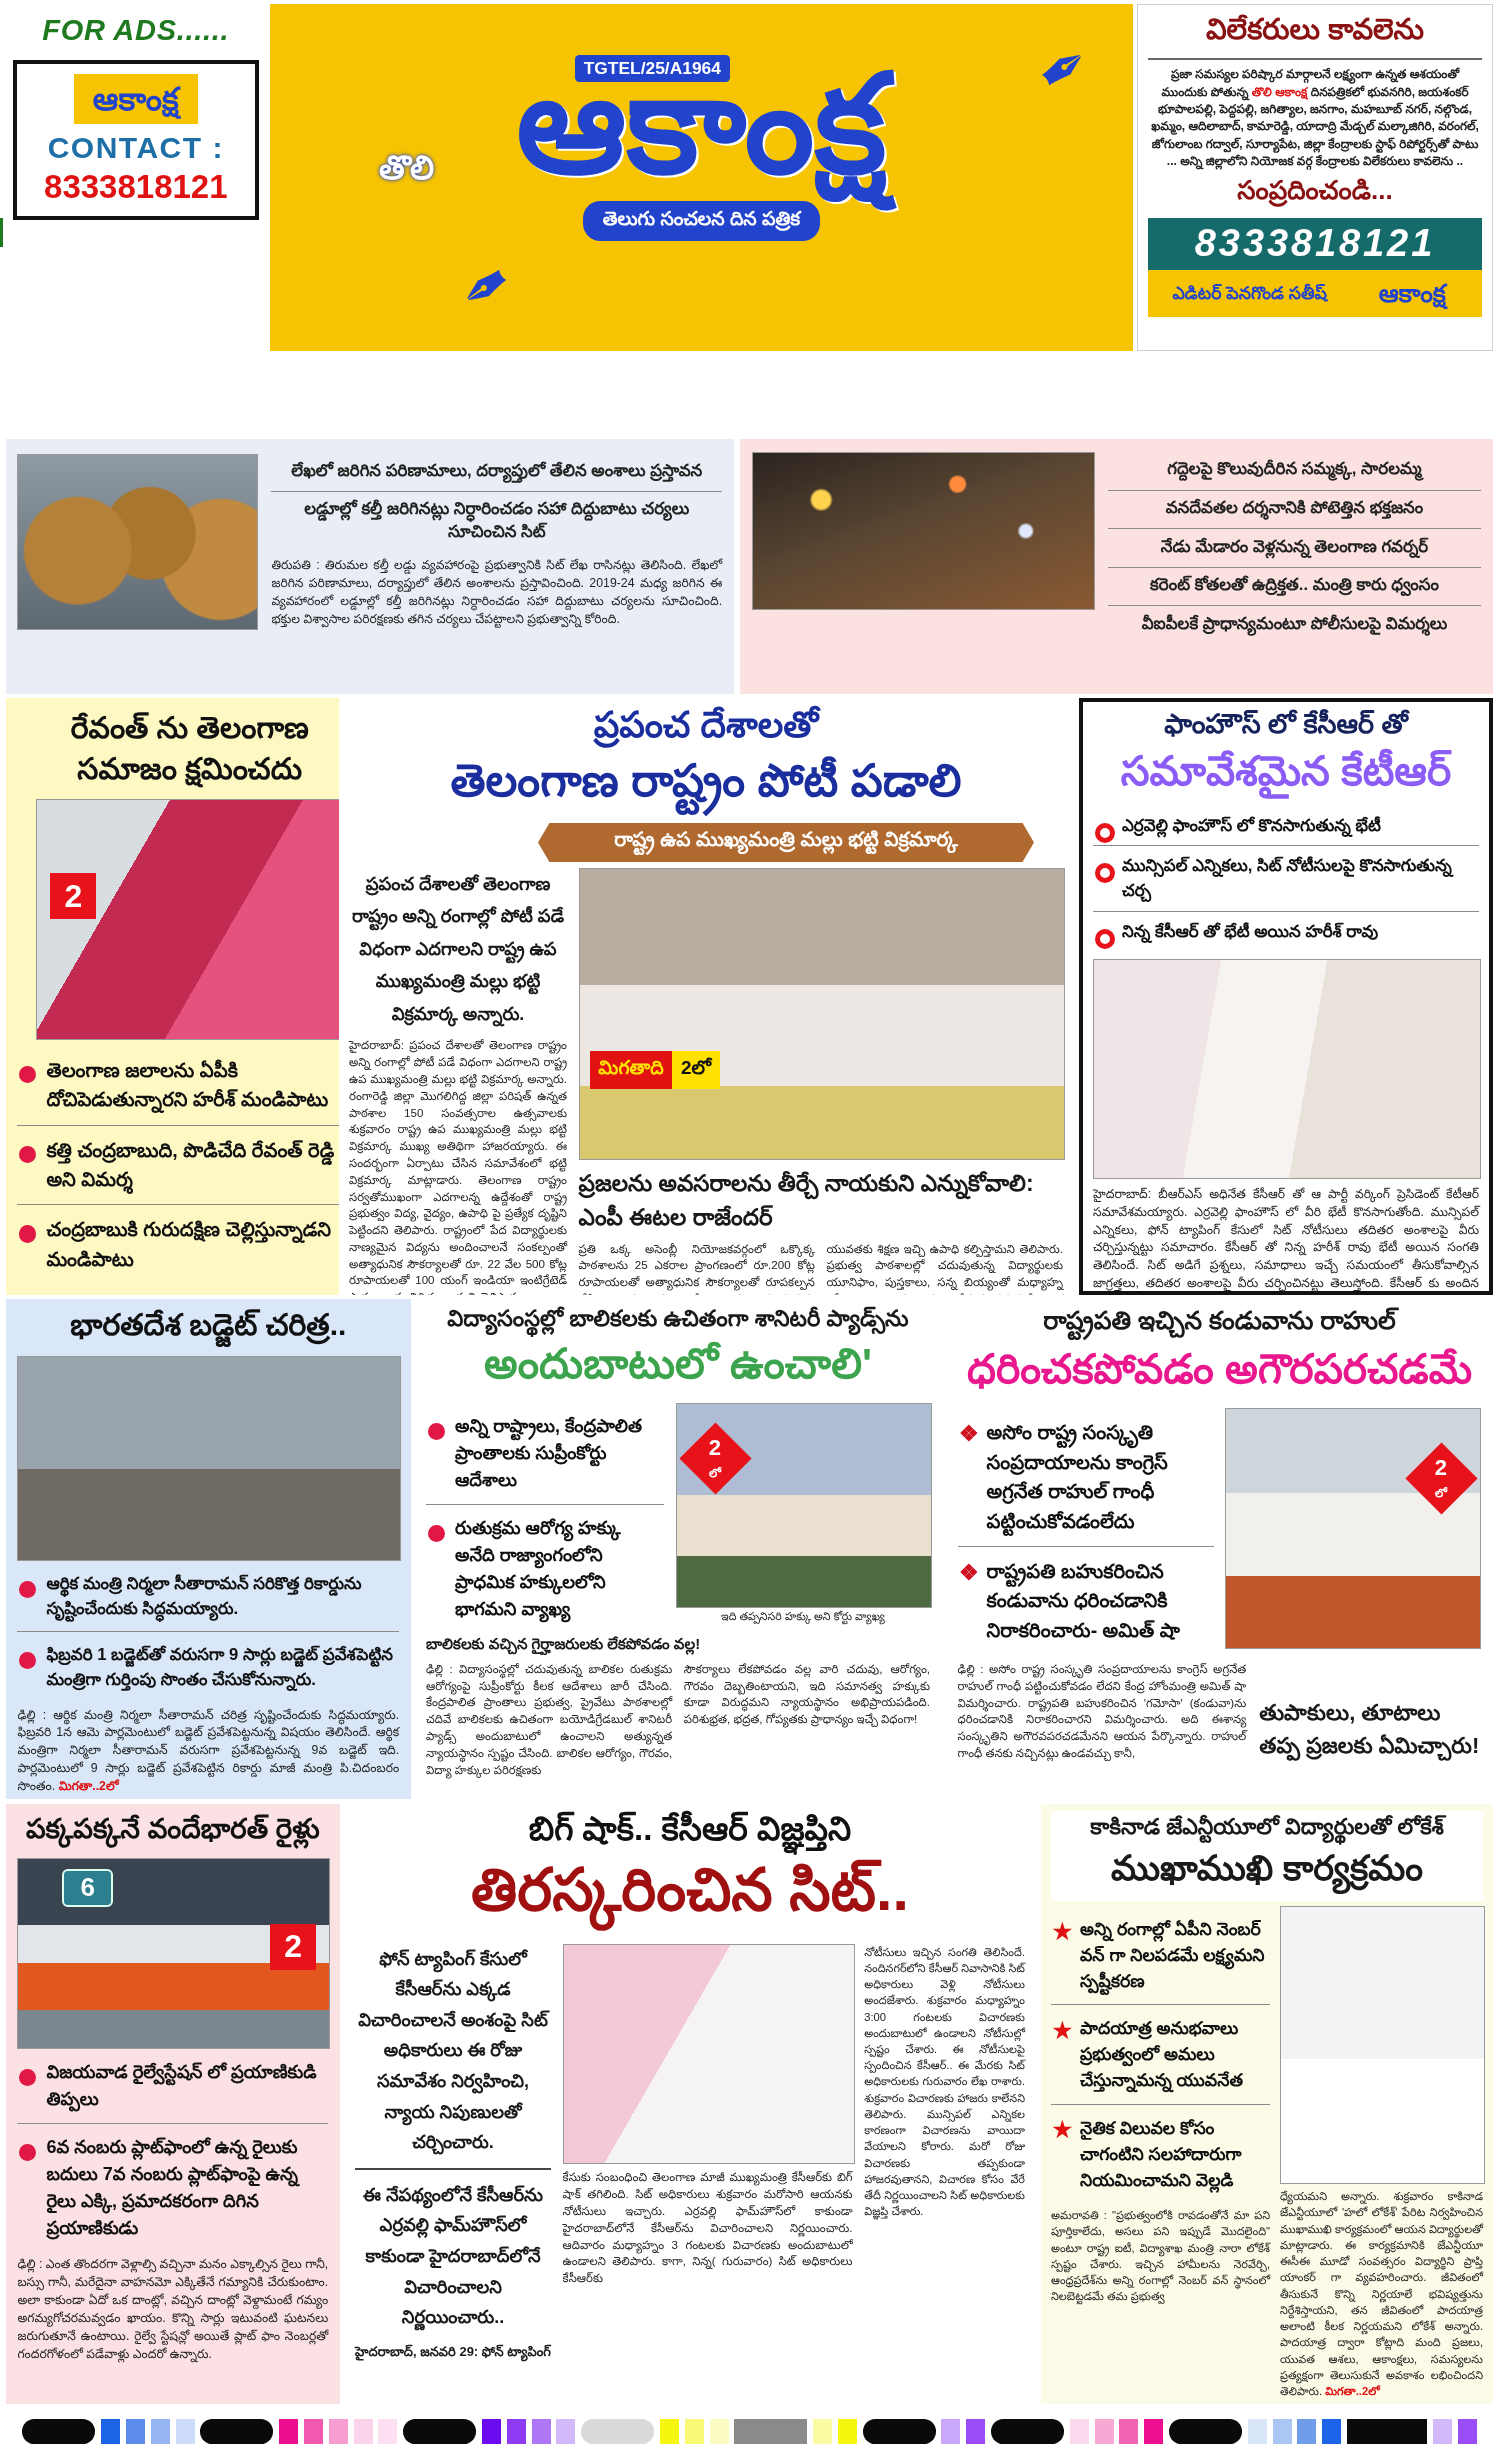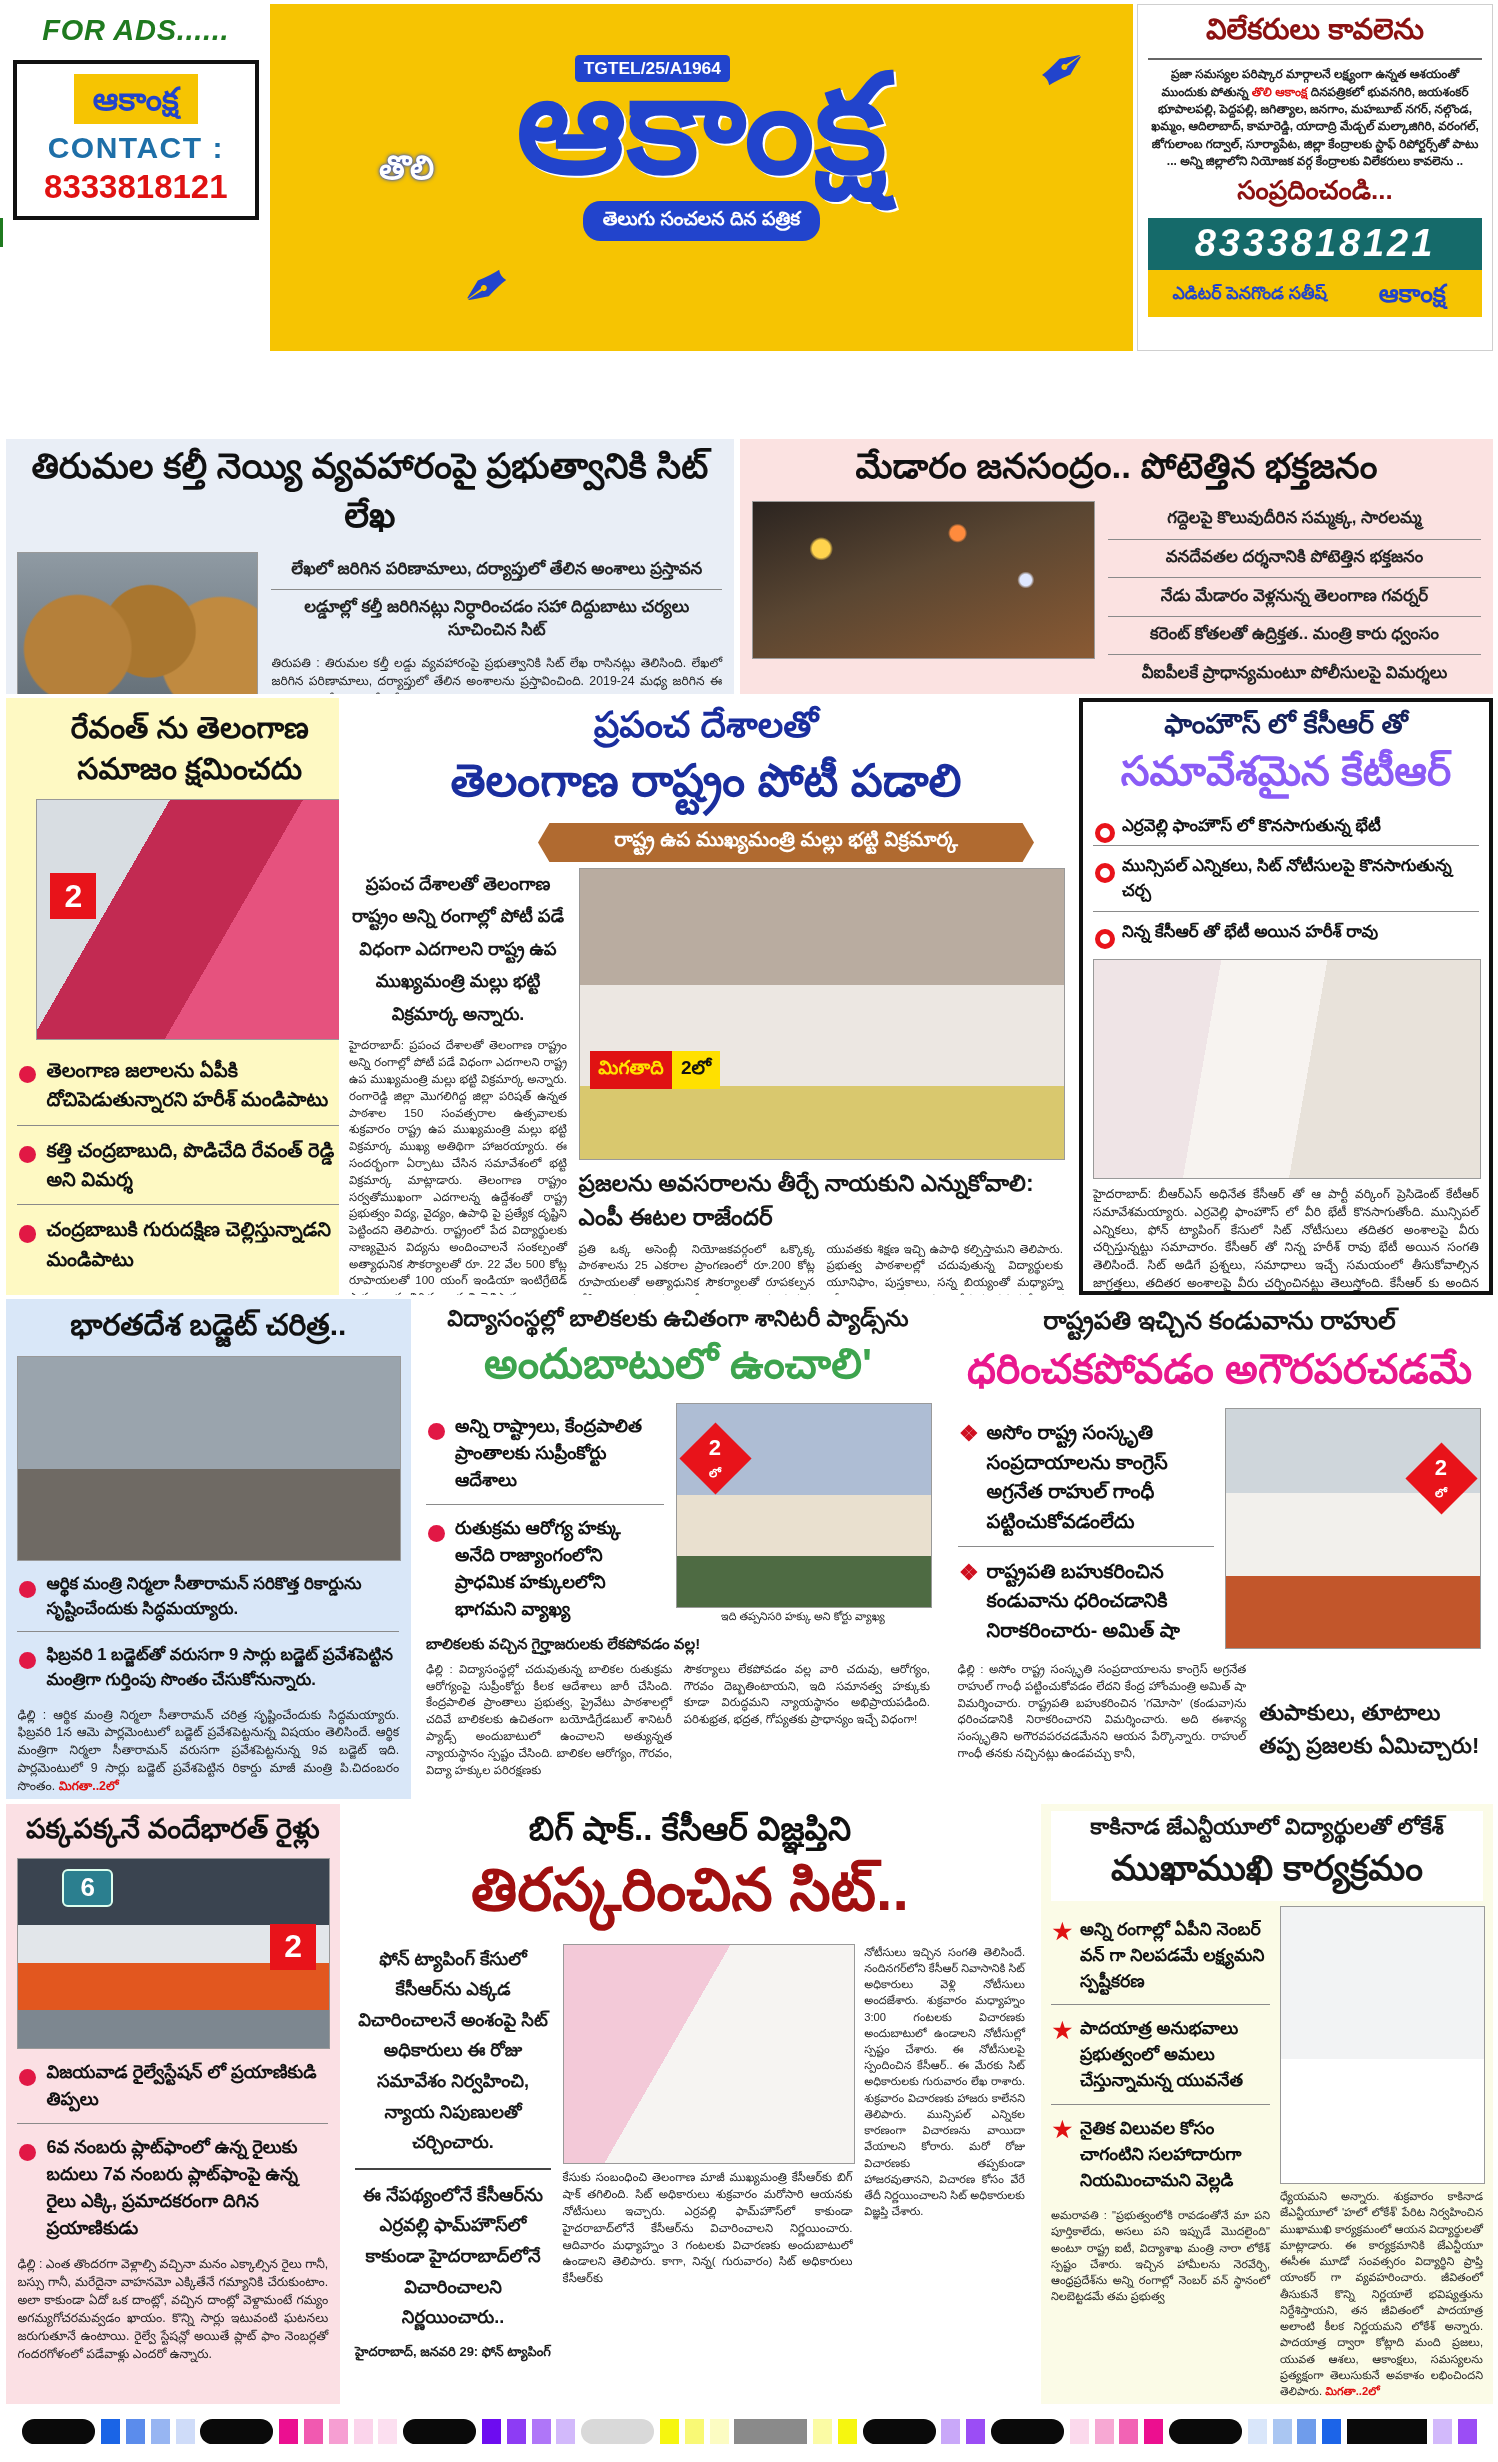--- a/index.html
+++ b/index.html
@@ -179,38 +179,36 @@
     <div class="recruit-cta">సంప్రదించండి...</div>
     <div class="recruit-phone">8333818121</div>
     <div class="recruit-foot">
       <div class="recruit-editor">ఎడిటర్ పెనగొండ సతీష్</div>
       <span class="logo-mini sm">ఆకాంక్ష</span>
     </div>
   </div>
 
 
   <div class="panel tirumala">
-    <div class="headline">తిరుమల కల్తీ నెయ్యి వ్యవహారంపై ప్రభుత్వానికి సిట్ లేఖ</div>
     <div style="display:flex;gap:13px;margin-top:7.3px;">
       <div class="photo ph-laddu" style="width:239px;height:174px;flex:none;"></div>
       <div style="flex:1;">
         <ul class="sub-list">
             <li>లేఖలో జరిగిన పరిణామాలు, దర్యాప్తులో తేలిన అంశాలు ప్రస్తావన</li>
             <li>లడ్డూల్లో కల్తీ జరిగినట్లు నిర్ధారించడం సహా దిద్దుబాటు చర్యలు సూచించిన సిట్</li>
           </ul>
         <div class="body-sm jt" style="margin-top:4.4px;">
           <span>తిరుపతి : తిరుమల కల్తీ లడ్డు వ్యవహారంపై ప్రభుత్వానికి సిట్ లేఖ రాసినట్లు తెలిసింది. లేఖలో జరిగిన పరిణామాలు, దర్యాప్తులో తేలిన అంశాలను ప్రస్తావించింది. 2019-24 మధ్య జరిగిన ఈ వ్యవహారంలో లడ్డూల్లో కల్తీ జరిగినట్లు నిర్ధారించడం సహా దిద్దుబాటు చర్యలను సూచించింది. భక్తుల విశ్వాసాల పరిరక్షణకు తగిన చర్యలు చేపట్టాలని ప్రభుత్వాన్ని కోరింది.</span>
           
         </div>
       </div>
     </div>
   </div>
 
   <div class="panel medaram">
-    <div class="headline">మేడారం జనసంద్రం.. పోటెత్తిన భక్తజనం</div>
     <div style="display:flex;gap:13px;margin-top:5.8px;">
       <div class="photo ph-crowd" style="width:341px;height:156px;flex:none;"></div>
       <div style="flex:1;">
         <ul class="sub-list" style="font-size:16px;">
             <li>గద్దెలపై కొలువుదీరిన సమ్మక్క, సారలమ్మ</li>
             <li>వనదేవతల దర్శనానికి పోటెత్తిన భక్తజనం</li>
             <li>నేడు మేడారం వెళ్లనున్న తెలంగాణ గవర్నర్</li>
             <li>కరెంట్ కోతలతో ఉద్రిక్తత.. మంత్రి కారు ధ్వంసం</li>
             <li>వీఐపీలకే ప్రాధాన్యమంటూ పోలీసులపై విమర్శలు</li>
           </ul>

